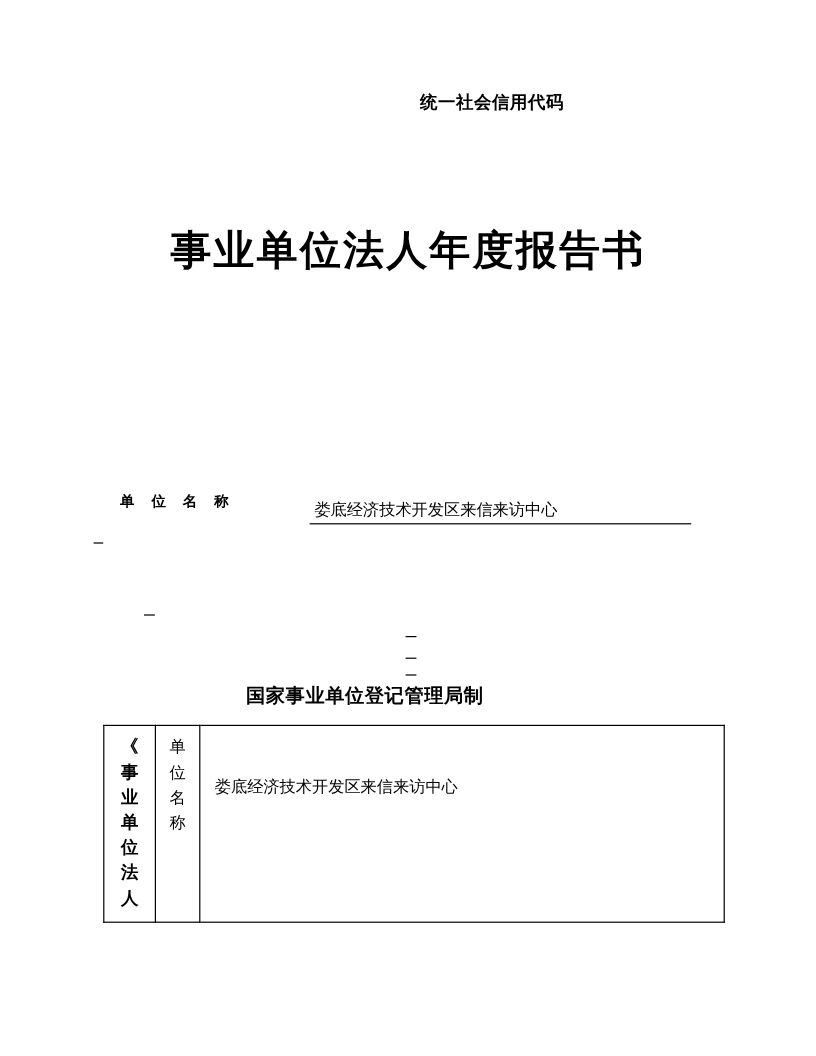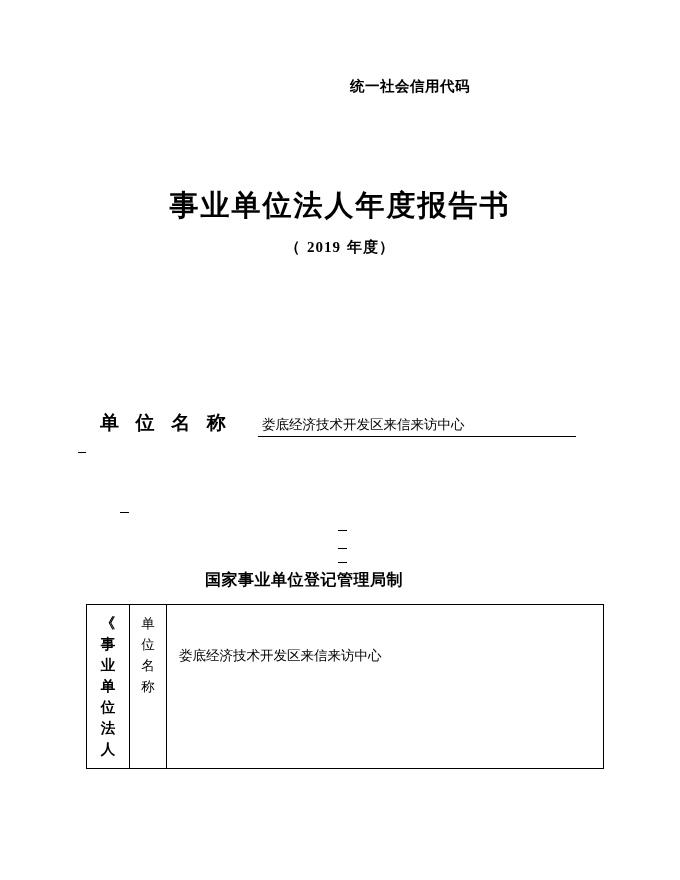--- a/index.html
+++ b/index.html
@@ -45,21 +45,21 @@
     font-family: "Liberation Serif", "DejaVu Serif", serif;
   }
 
   
   .doc-title {
     position: absolute;
     top: 186px;
     left: 0;
     width: 680px;
     text-align: center;
-    font-size: 29px;
+    font-size: 34px;
     font-weight: bold;
     letter-spacing: 2px;
     font-family: "DejaVu Sans", "Liberation Sans", sans-serif;
   }
   .doc-subtitle {
     position: absolute;
     top: 238px;
     left: 0;
     width: 680px;
     text-align: center;
@@ -79,21 +79,21 @@
     width: 486px;
     height: 30px;
   }
   .field-row.unit { top: 410px; }
   .field-row.legal { top: 466px; }
 
   .field-label {
     position: absolute;
     left: 0;
     top: 0;
-    font-size: 19px;
+    font-size: 12px;
     font-weight: bold;
     letter-spacing: 5px;
     white-space: nowrap;
     font-family: "DejaVu Sans", "Liberation Sans", sans-serif;
   }
   .field-line {
     position: absolute;
     left: 158px;
     top: 0;
     width: 318px;
@@ -177,23 +177,20 @@
 <body>
 
 <div class="page">
 
   <div class="credit-block">
     <div class="credit-label">统一社会信用代码</div>
   </div>
 
   <div class="doc-title">事业单位法人年度报告书</div>
 
-  <div class="doc-subtitle">
-    <span>（</span><span class="year">2019</span><span>年度</span><span>）</span>
-  </div>
 
   <div class="field-row unit">
     <div class="field-label">单 位 名 称</div>
     <div class="field-line">
       <div class="field-value">娄底经济技术开发区来信来访中心</div>
     </div>
   </div>
 
 
   <div class="stray s1"></div>

